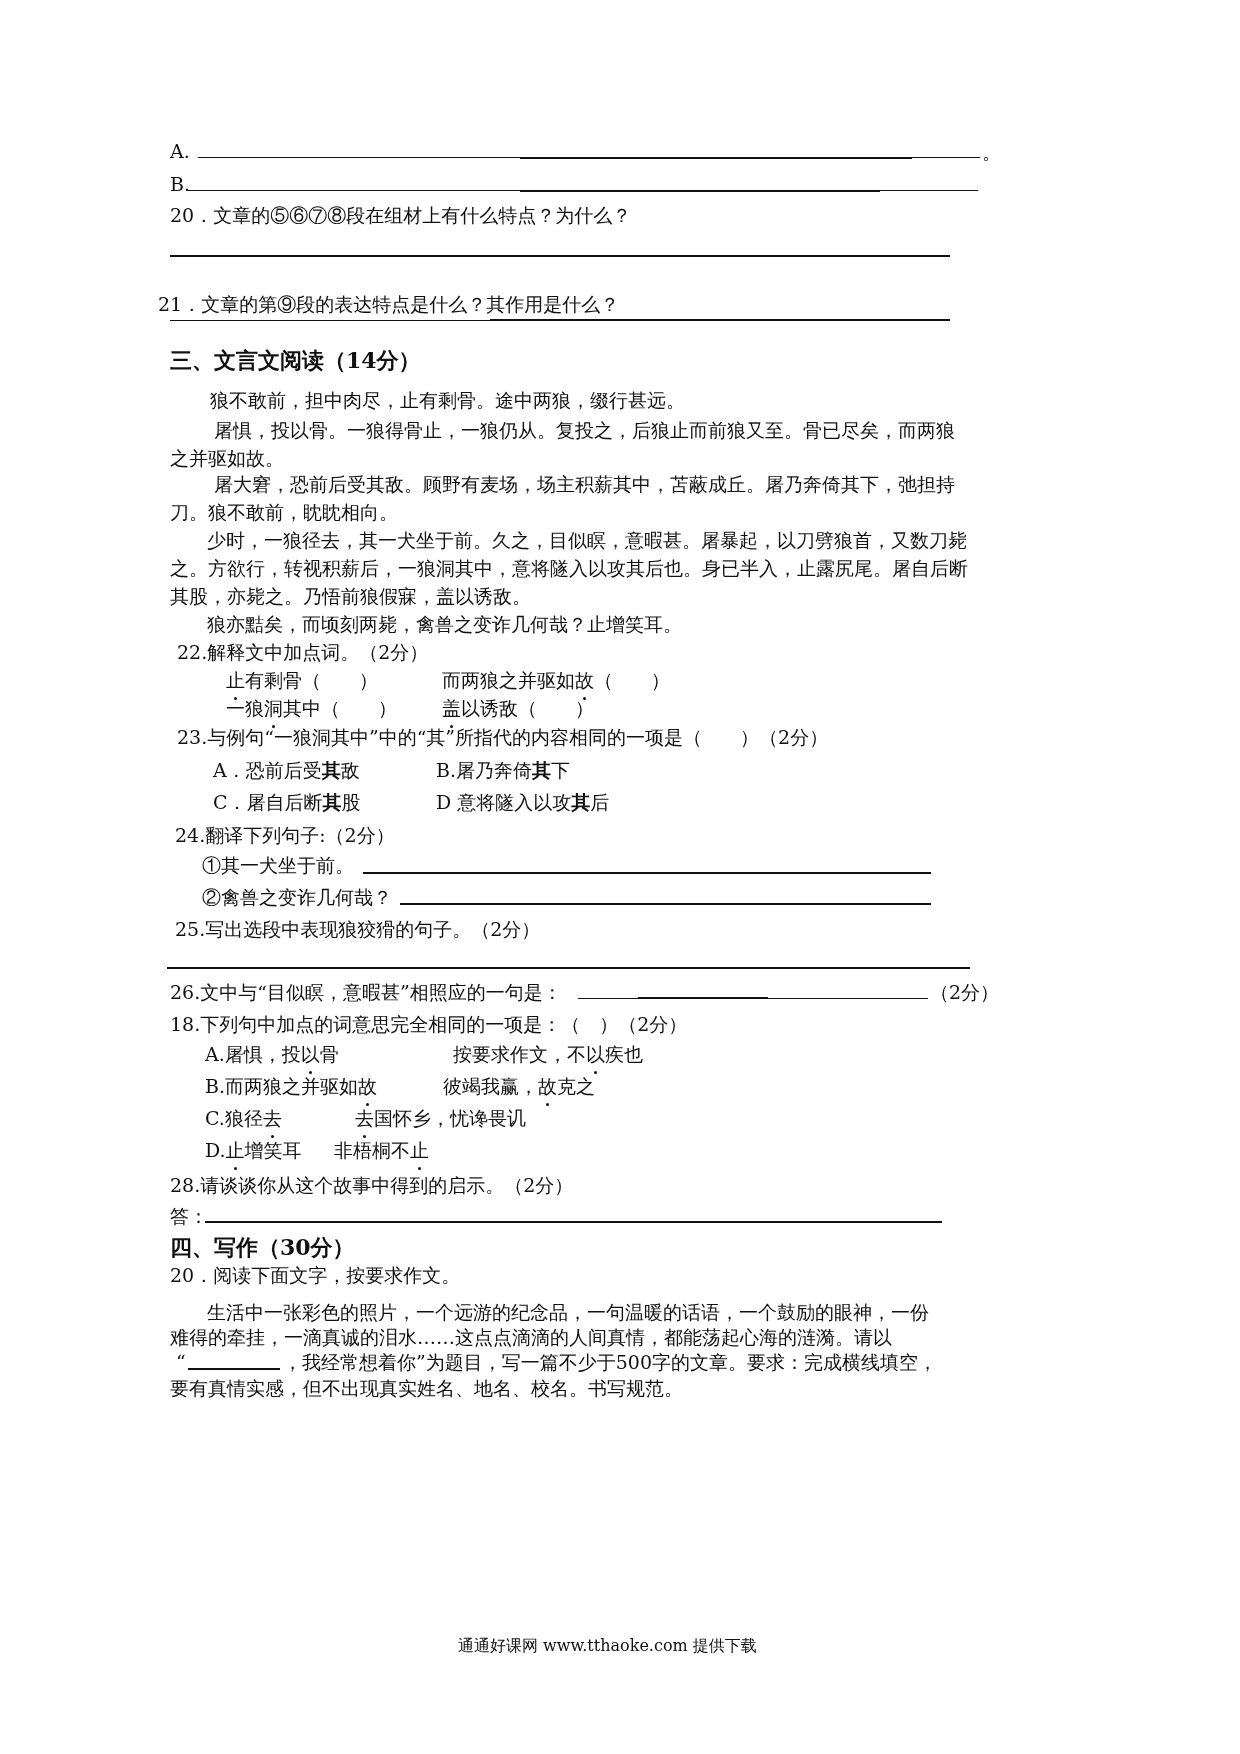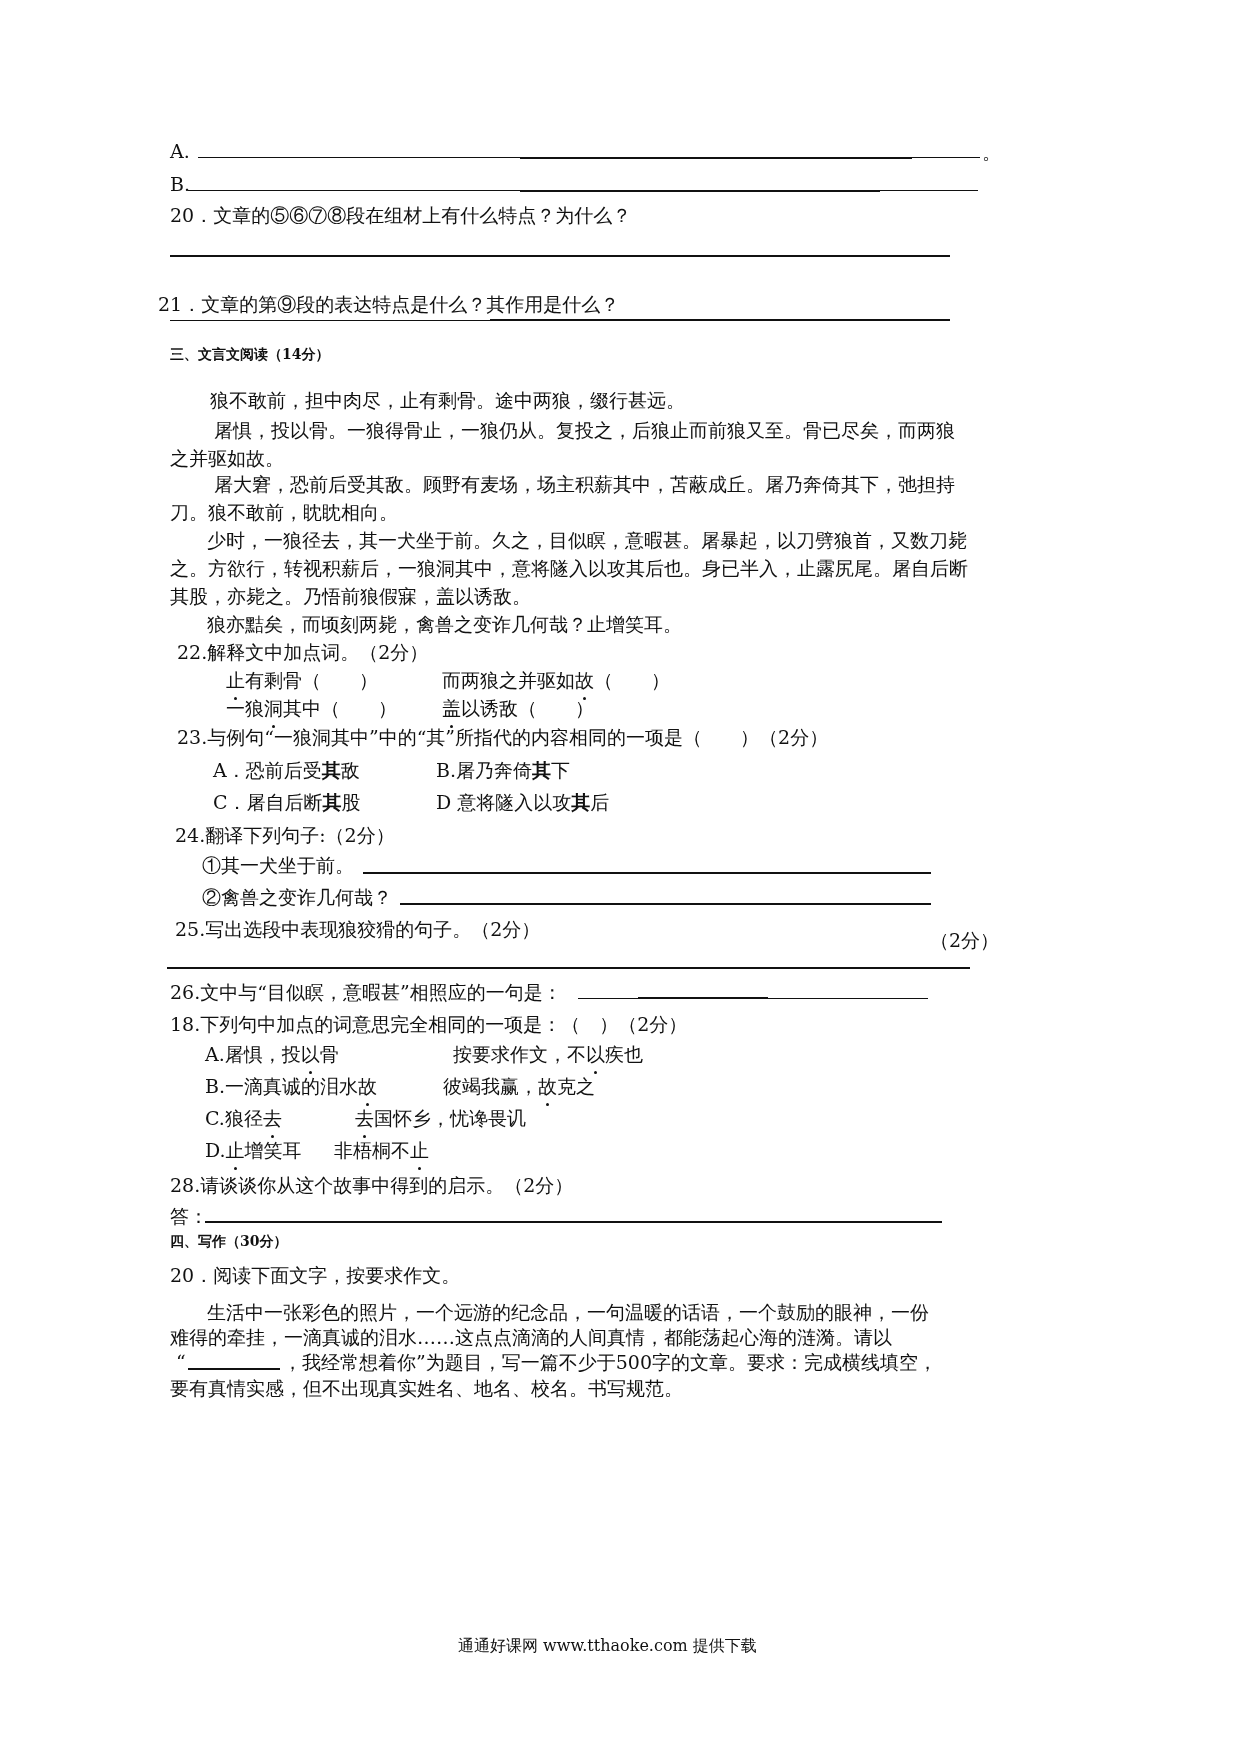--- a/index.html
+++ b/index.html
@@ -6,21 +6,21 @@
   body {
     width: 1240px; height: 1754px; position: relative; overflow: hidden;
     font-family: "DejaVu Serif", "Liberation Serif", serif;
     color: #111111;
     font-size: 19px;
   }
   .abs { position: absolute; white-space: nowrap; }
   .line { position: absolute; background: #111; }
   .thin { height: 1px; }
   .thick { height: 2px; }
-  .heading { font-size: 14px; font-weight: bold; text-align: center; }
+  .heading { font-size: 22px; font-weight: bold; text-align: center; }
   .dot { position: relative; display: inline-block; }
   .dot::after {
     content: ""; position: absolute; left: 50%; bottom: -6px;
     width: 3px; height: 3px; margin-left: -1.5px; background: #111; border-radius: 50%;
   }
   .footer { font-size: 16px; }
 </style>
 </head>
 <body>
 
@@ -74,27 +74,27 @@
 <div class="abs" style="left:202px;top:885px;">②禽兽之变诈几何哉？</div>
 <div class="line thick" style="left:400px;top:903px;width:531px;"></div>
 
 <div class="abs" style="left:175px;top:917px;">25.写出选段中表现狼狡猾的句子。（2分）</div>
 <div class="line thick" style="left:167px;top:967px;width:803px;"></div>
 
 <div class="abs" style="left:170px;top:980px;">26.文中与“目似瞑，意暇甚”相照应的一句是：</div>
 <div class="line thin" style="left:578px;top:998px;width:60px;"></div>
 <div class="line thick" style="left:638px;top:997px;width:130px;"></div>
 <div class="line thin" style="left:768px;top:998px;width:160px;"></div>
-<div class="abs" style="left:930px;top:928px;">（2分）</div>
+<div class="abs" style="left:930px;top:980px;">（2分）</div>
 
 <div class="abs" style="left:170px;top:1012px;">18.下列句中加点的词意思完全相同的一项是：（　）（2分）</div>
 <div class="abs" style="left:205px;top:1042px;"><span>A.屠惧，投</span><span class="dot">以</span><span>骨</span></div>
 <div class="abs" style="left:453px;top:1042px;"><span>按要求作文，不</span><span class="dot">以</span><span>疾也</span></div>
 
-<div class="abs" style="left:205px;top:1074px;"><span>B.一滴真诚的泪水</span><span class="dot">故</span><span></span></div>
+<div class="abs" style="left:205px;top:1074px;"><span>B.而两狼之并驱如</span><span class="dot">故</span><span></span></div>
 <div class="abs" style="left:443px;top:1074px;"><span>彼竭我赢，</span><span class="dot">故</span><span>克之</span></div>
 
 <div class="abs" style="left:205px;top:1106px;"><span>C.狼径</span><span class="dot">去</span><span></span></div>
 <div class="abs" style="left:355px;top:1106px;"><span></span><span class="dot">去</span><span>国怀乡，忧谗畏讥</span></div>
 
 <div class="abs" style="left:205px;top:1138px;"><span>D.</span><span class="dot">止</span><span>增笑耳</span></div>
 <div class="abs" style="left:334px;top:1138px;"><span>非梧桐不</span><span class="dot">止</span><span></span></div>
 
 <div class="abs" style="left:170px;top:1173px;">28.请谈谈你从这个故事中得到的启示。（2分）</div>
 <div class="abs" style="left:170px;top:1204px;">答：</div>

